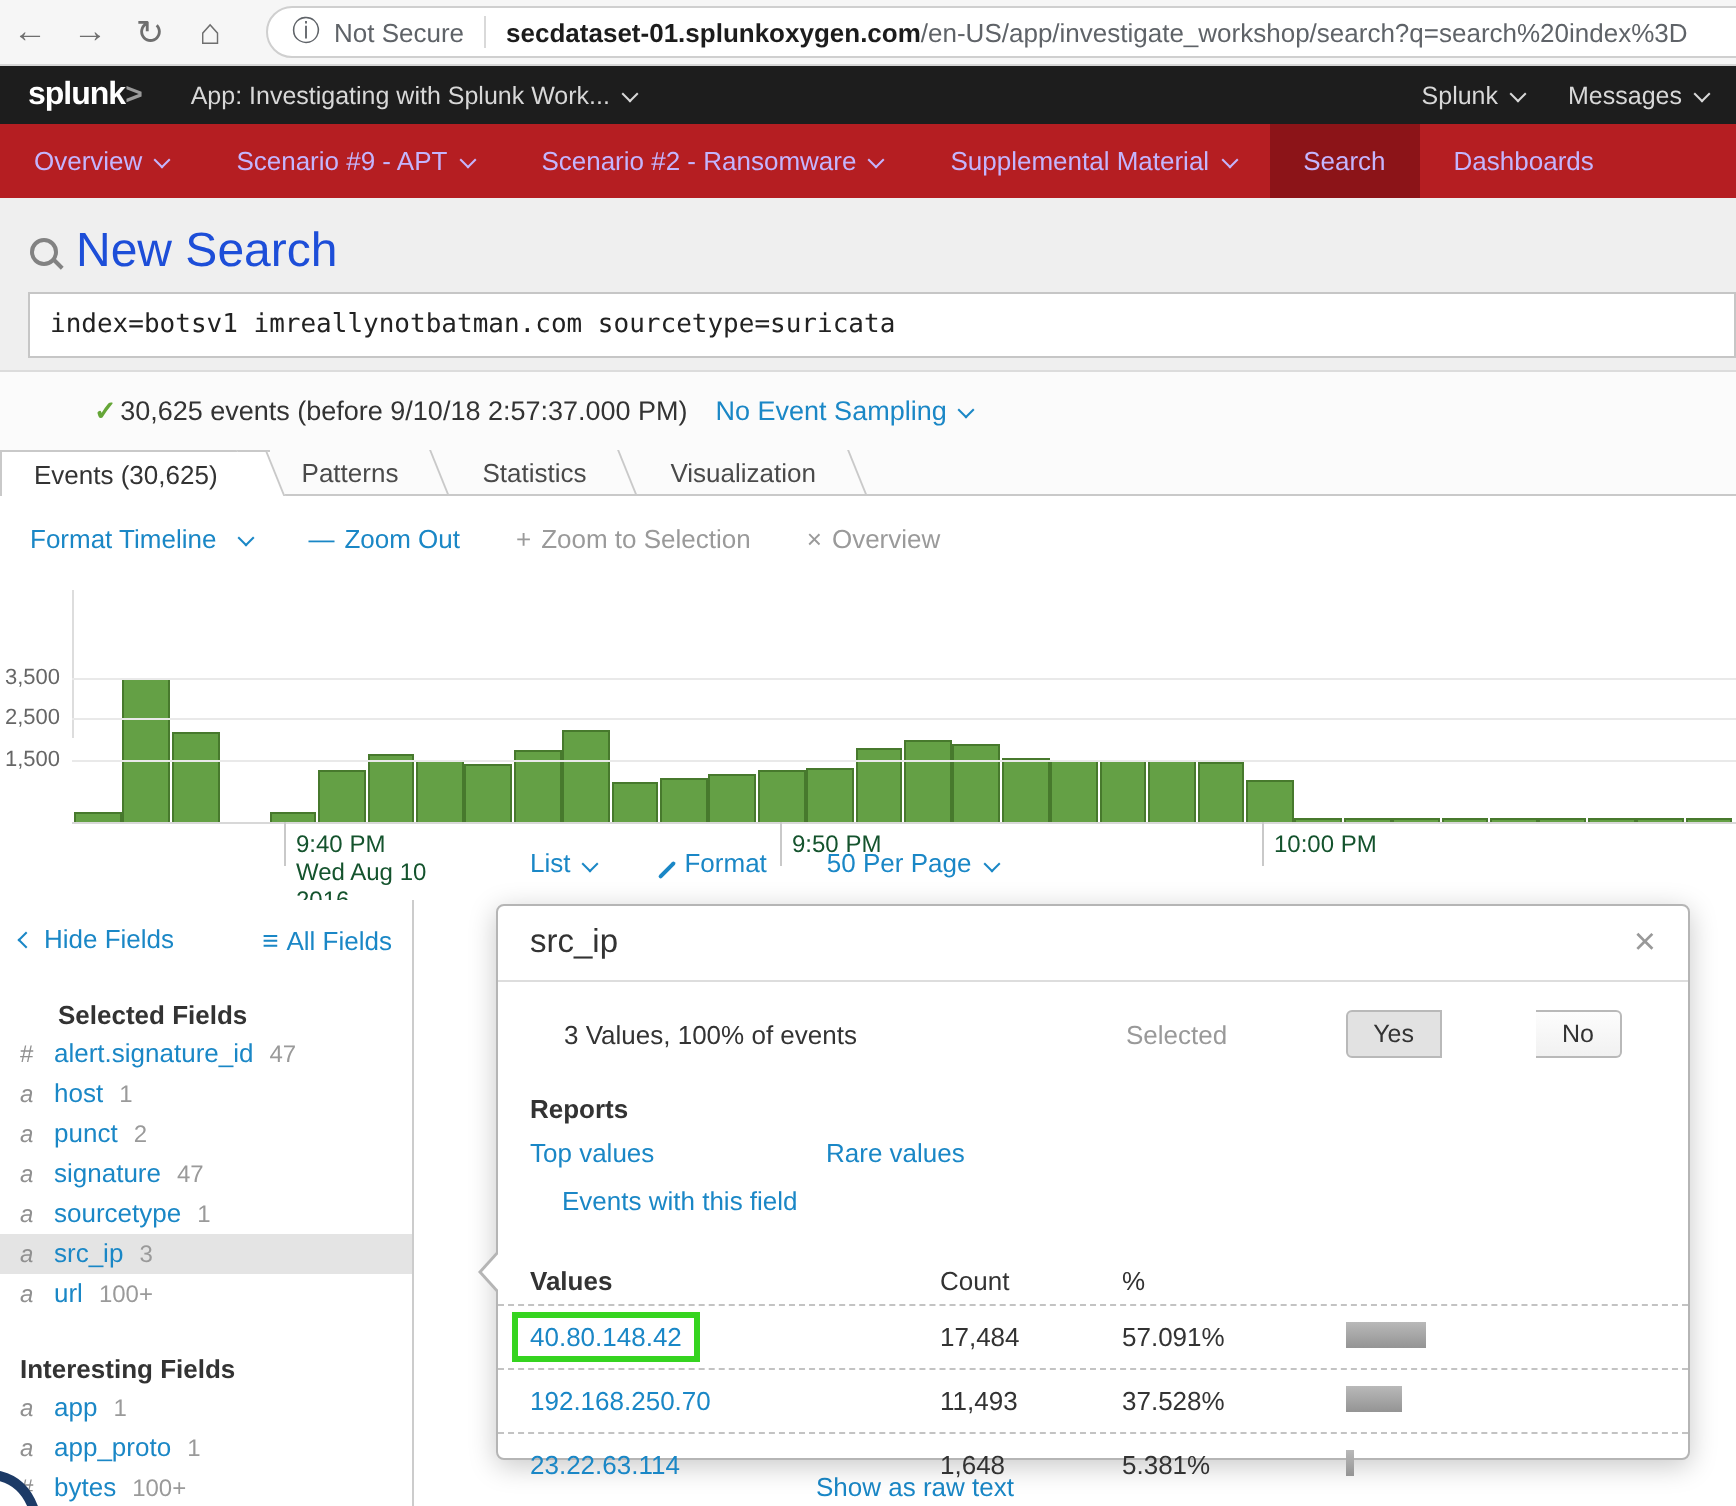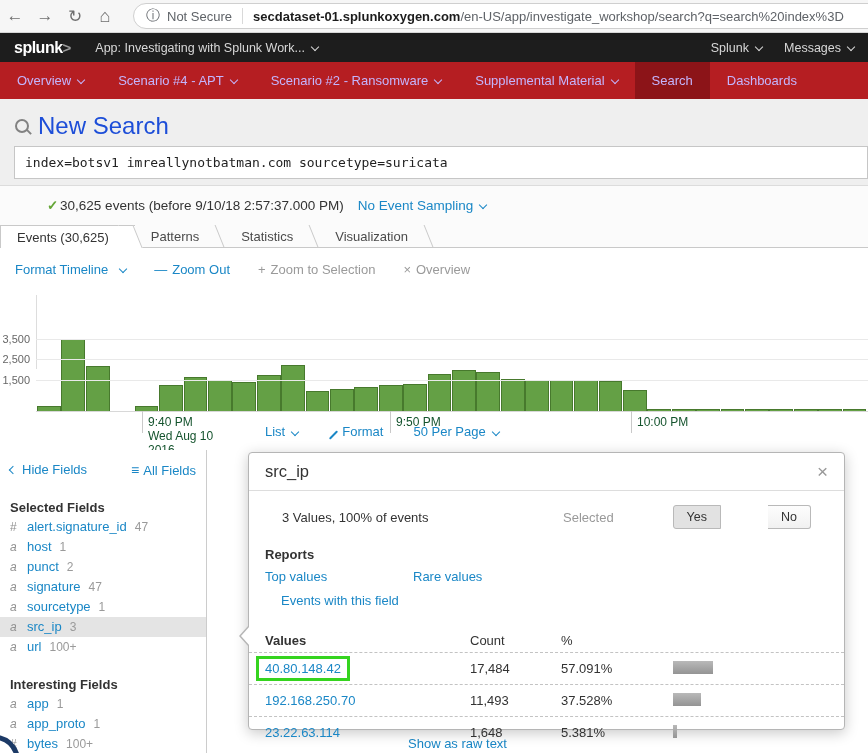--- a/index.html
+++ b/index.html
@@ -69,21 +69,21 @@
   .tick-lab { position:absolute; top:167px; font-size:12px; color:#14532d; line-height:14px; white-space:nowrap; }
 
   
   .list-controls { position:absolute; left:265px; top:424px; display:flex; gap:30px; font-size:13px; align-items:center; }
   .pencil { display:inline-block; width:11px; height:2px; background:#1a87c6; border-radius:1px; transform:rotate(-45deg); margin-right:3px; }
 
   
   .sidebar { position:absolute; left:0; top:450px; width:207px; height:303px; background:#fff; border-right:1px solid #ccc; font-size:13px; }
   .sb-top { display:flex; justify-content:space-between; padding:12px 10px 0 10px; }
   .sb-h { font-weight:bold; color:#333; padding-left:10px; }
-  .sb-h.sel { margin-top:22px; }
+  .sb-h.sel { margin-top:22px;margin-left:19px; }
   .sb-h.int { margin-top:20px; }
   .f-list { margin-top:2px; }
   .f-row { display:flex; align-items:baseline; gap:8px; padding:0 0 0 10px; line-height:20px; height:20px; }
   .f-row.hl { background:#e4e4e4; }
   .f-type { color:#909090; font-size:12px; width:9px; display:inline-block; }
   .f-type.it { font-style:italic; }
   .f-cnt { color:#9a9a9a; font-size:12px; }
   .listic { font-size:14px; margin-right:4px; }
 
   
@@ -149,21 +149,21 @@
         <i class="crt"></i>
       </span>
   </div>
 
   <div class="navbar" id="nav-bar">
       <div class="nav-item">
         <span>Overview</span>
         <i class="crt"></i>
       </div>
       <div class="nav-item">
-        <span>Scenario #4 - APT</span>
+        <span>Scenario #9 - APT</span>
         <i class="crt"></i>
       </div>
       <div class="nav-item">
         <span>Scenario #2 - Ransomware</span>
         <i class="crt"></i>
       </div>
       <div class="nav-item">
         <span>Supplemental Material</span>
         <i class="crt"></i>
       </div>

